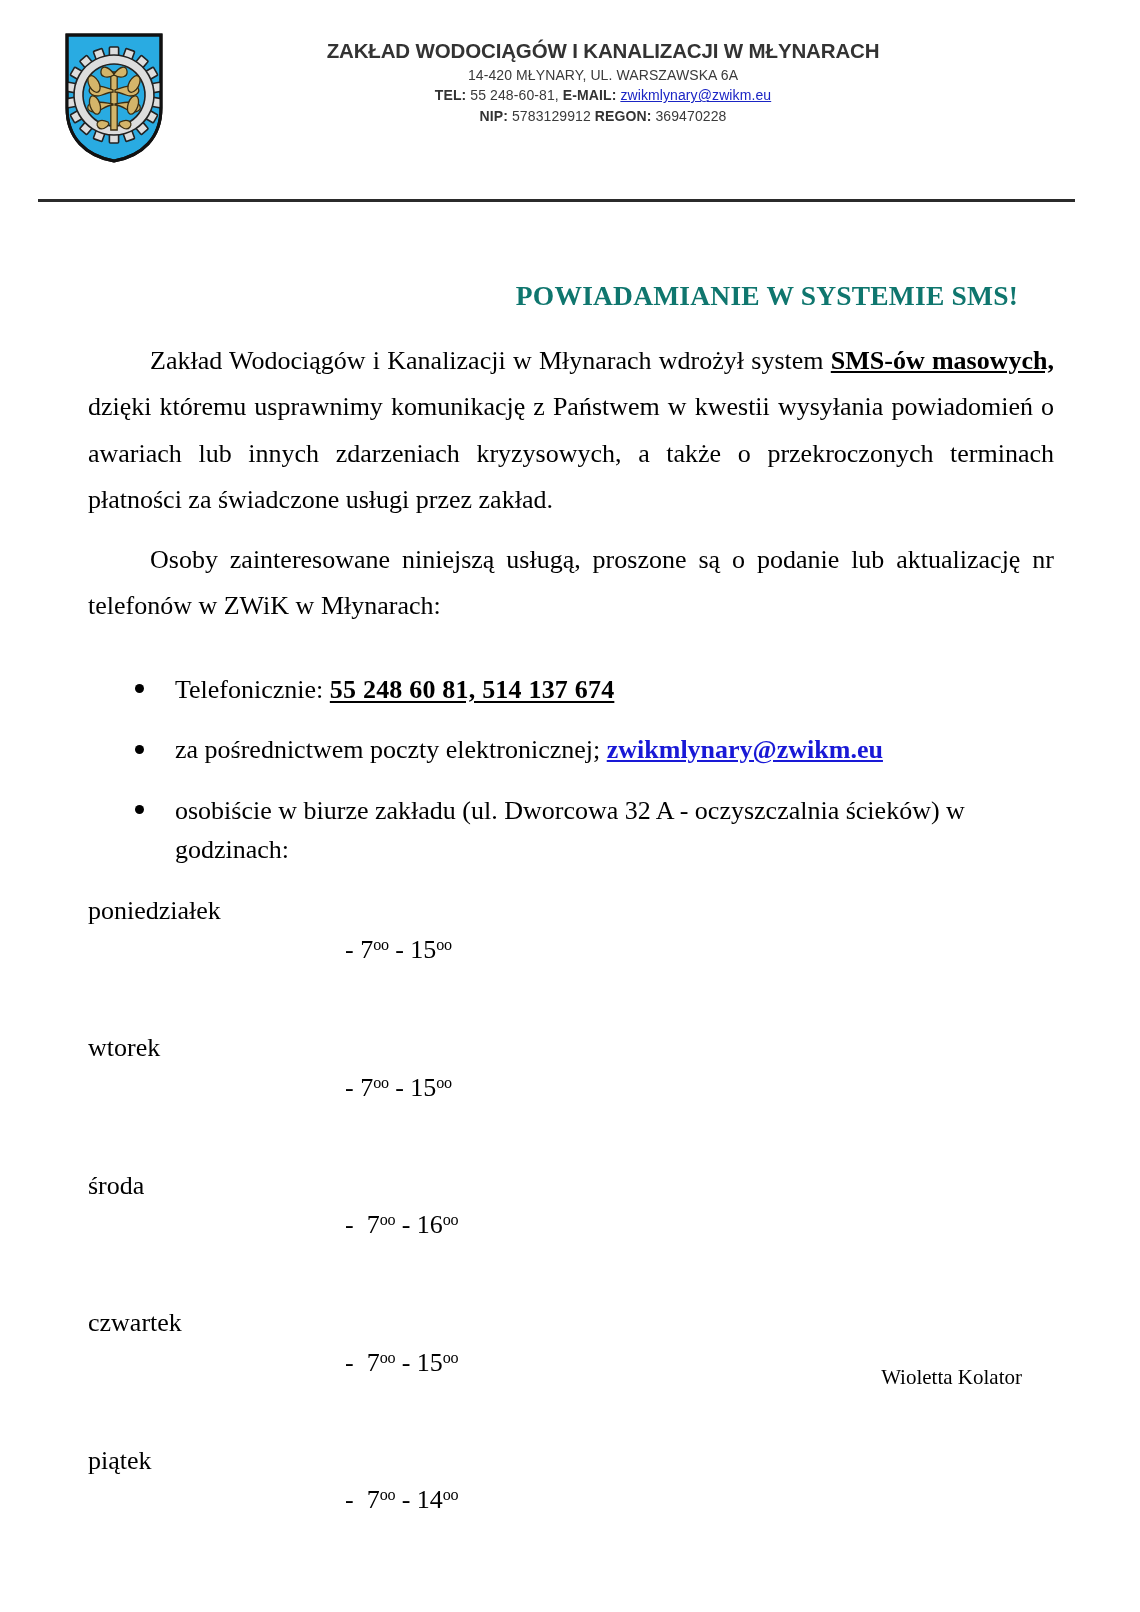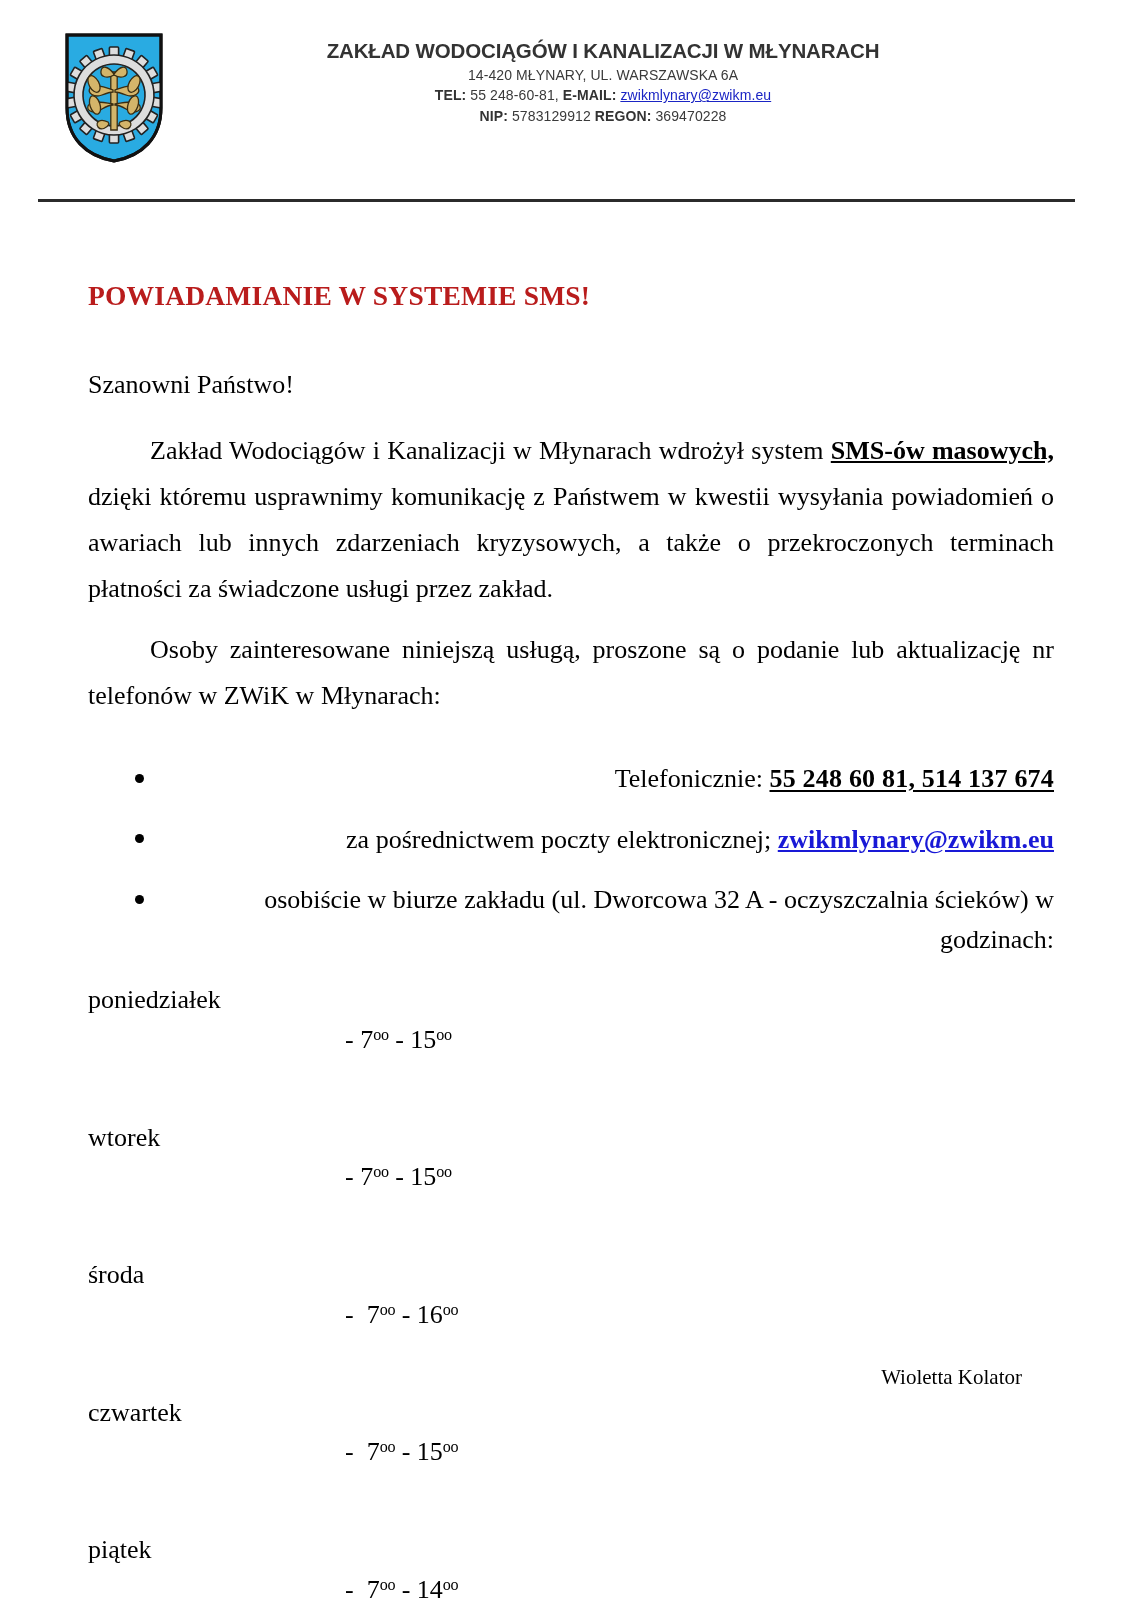--- a/index.html
+++ b/index.html
@@ -90,22 +90,22 @@
   .content {
     position: absolute;
     left: 0;
     top: 236px;
     width: 1140px;
     padding: 0 86px 0 88px;
     box-sizing: border-box;
   }
 
   .doc-title {
-    text-align: left;
-    color: #b91c1c;
+    text-align: right;
+    color: #0f766e;
     font-weight: 700;
     font-size: 27.5px;
     letter-spacing: 0.2px;
     margin: 44px 0 0 0;
     padding-right: 36px;
     font-family: "Liberation Serif", "DejaVu Serif", serif;
   }
 
   .salute {
     font-size: 26px;
@@ -136,21 +136,20 @@
     list-style: none;
     margin: 40px 0 0 0;
     padding: 0 0 0 46px;
     font-size: 26px;
   }
   ul.contact-list > li {
     position: relative;
     padding-left: 41px;
     line-height: 1.52;
     margin-bottom: 21px;
-    text-align: right;
   }
   ul.contact-list > li .bullet {
     position: absolute;
     left: 1px;
     top: 0.56em;
     width: 9px;
     height: 9px;
     border-radius: 50%;
     background: #000;
   }
@@ -315,21 +314,20 @@
       </div>
     </div>
   </div>
 
   <div class="rule"></div>
 
   <div class="content">
 
     <h1 class="doc-title">POWIADAMIANIE W SYSTEMIE SMS!</h1>
 
-    <div class="salute">Szanowni Państwo!</div>
 
     <p class="para"><span>Zakład Wodociągów i Kanalizacji w Młynarach wdrożył system </span><span class="b-underline">SMS-ów masowych,</span><span> dzięki któremu usprawnimy komunikację z Państwem w kwestii wysyłania powiadomień o awariach lub innych zdarzeniach kryzysowych, a także o przekroczonych terminach płatności za świadczone usługi przez zakład.</span></p>
 
     <p class="para second">Osoby zainteresowane niniejszą usługą, proszone są o podanie lub aktualizację nr telefonów w ZWiK w Młynarach:</p>
 
     <ul class="contact-list">
       <li>
         <span class="bullet"></span><span>Telefonicznie: </span><span class="phone-nums">55 248 60 81,  514 137 674</span>
       </li>
       <li>

